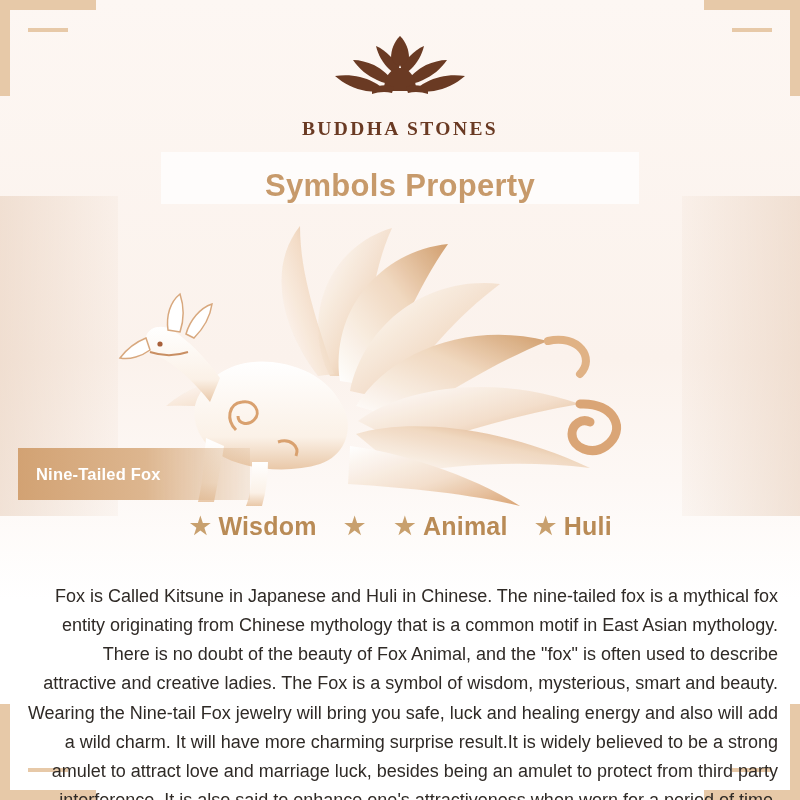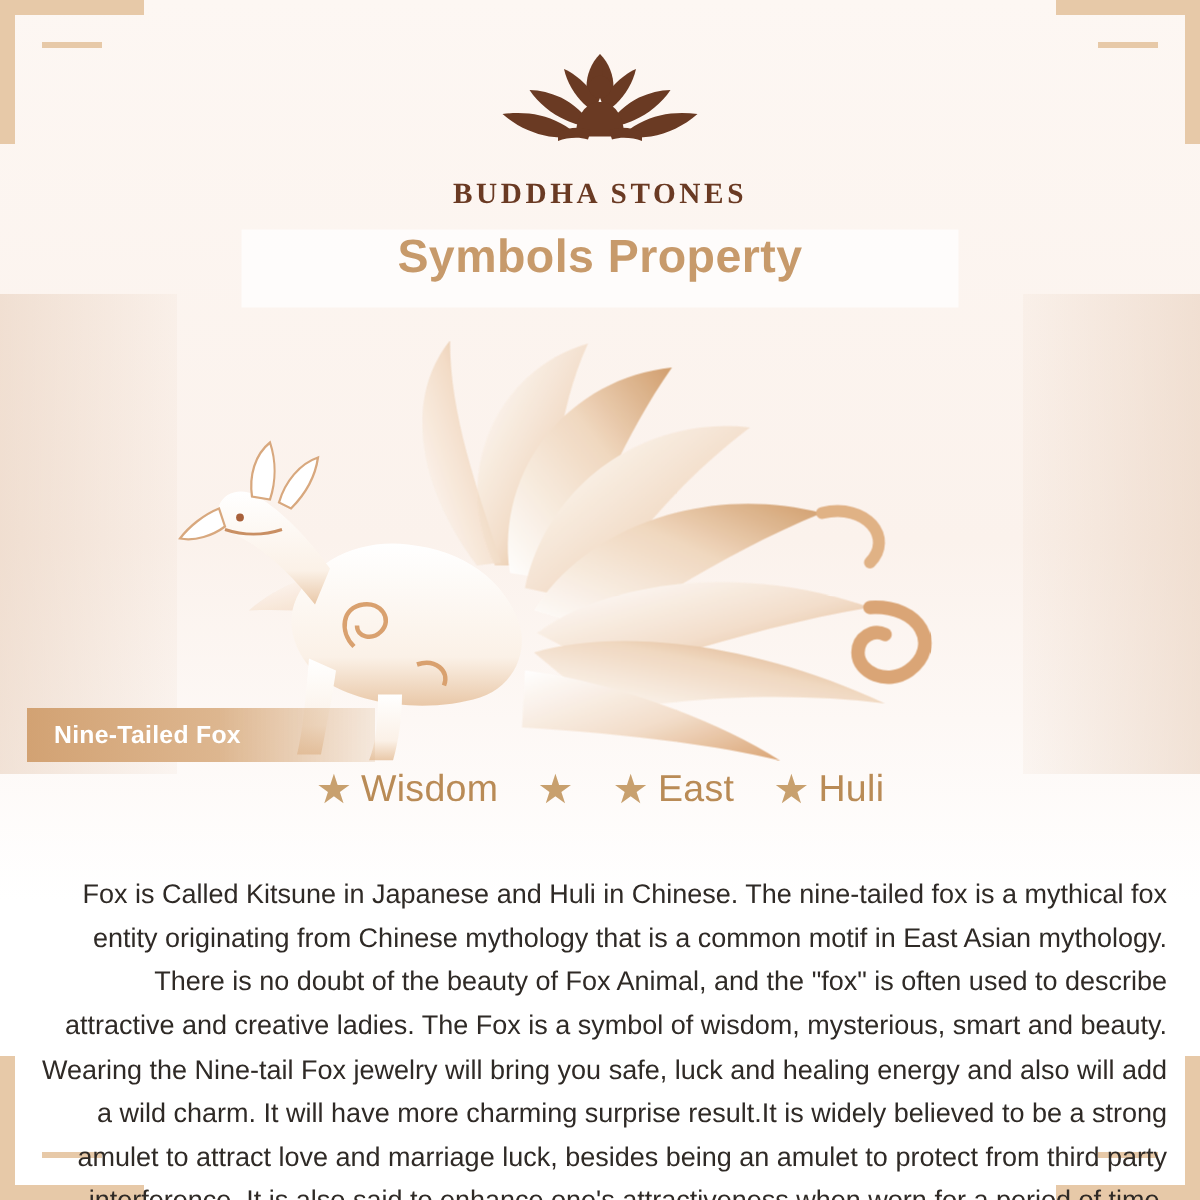--- a/index.html
+++ b/index.html
@@ -72,21 +72,21 @@
   }
 
   
   .title-banner {
     position: relative;
     margin: 12px auto 0;
     width: 478px;
     height: 52px;
     background: rgba(255,255,255,0.72);
     display: flex;
-    align-items: flex-start;
+    align-items: flex-end;
     justify-content: center;
   }
   .title-text {
     font-size: 31px;
     font-weight: 700;
     color: #c79a6b;
     letter-spacing: 0.3px;
   }
 
   
@@ -95,23 +95,23 @@
     width: 800px;
     height: 300px;
     margin-top: 2px;
   }
   .hero svg { display: block; }
 
   
   .label-tag {
     position: absolute;
     left: 18px;
-    top: 472px;
+    top: 448px;
     width: 232px;
-    height: 36px;
+    height: 52px;
     background: linear-gradient(90deg, #d2a273 0%, #ddb68f 55%, rgba(221,182,143,0.25) 100%);
     display: flex;
     align-items: center;
   }
   .label-tag span {
     color: #ffffff;
     font-size: 16.5px;
     font-weight: 700;
     padding-left: 18px;
     letter-spacing: 0.2px;
@@ -133,21 +133,21 @@
     align-items: center;
     gap: 6px;
   }
   .kw .star {
     color: #c8a06e;
     font-size: 27px;
     line-height: 1;
   }
   .kw .kw-label {
     font-size: 25px;
-    font-weight: 400;
+    font-weight: 700;
     color: #b98b56;
     letter-spacing: 0.2px;
   }
 
   
   .body-copy {
     position: absolute;
     top: 564px;
     left: 26px;
     width: 752px;
@@ -260,21 +260,21 @@
   <div class="keywords">
     <div class="kw">
       <span class="star">★</span>
       <span class="kw-label">Wisdom</span>
     </div>
     <div class="kw">
       <span class="star">★</span>
     </div>
     <div class="kw">
       <span class="star">★</span>
-      <span class="kw-label">East</span>
+      <span class="kw-label">Animal</span>
     </div>
     <div class="kw">
       <span class="star">★</span>
       <span class="kw-label">Huli</span>
     </div>
   </div>
 
   <p class="body-copy">Fox is Called Kitsune in Japanese and Huli in Chinese. The nine-tailed fox is a mythical fox entity originating from Chinese mythology that is a common motif in East Asian mythology. There is no doubt of the beauty of Fox Animal, and the "fox" is often used to describe attractive and creative ladies. The Fox is a symbol of wisdom, mysterious, smart and beauty. Wearing the Nine-tail Fox jewelry will bring you safe, luck and healing energy and also will add a wild charm. It will have more charming surprise result.It is widely believed to be a strong amulet to attract love and marriage luck, besides being an amulet to protect from third party interference. It is also said to enhance one's attractiveness when worn for a period of time. Singles looking for a life partner or soulmate should carry or wear the Nine-tail Fox amulet.</p>
 
 </div>

